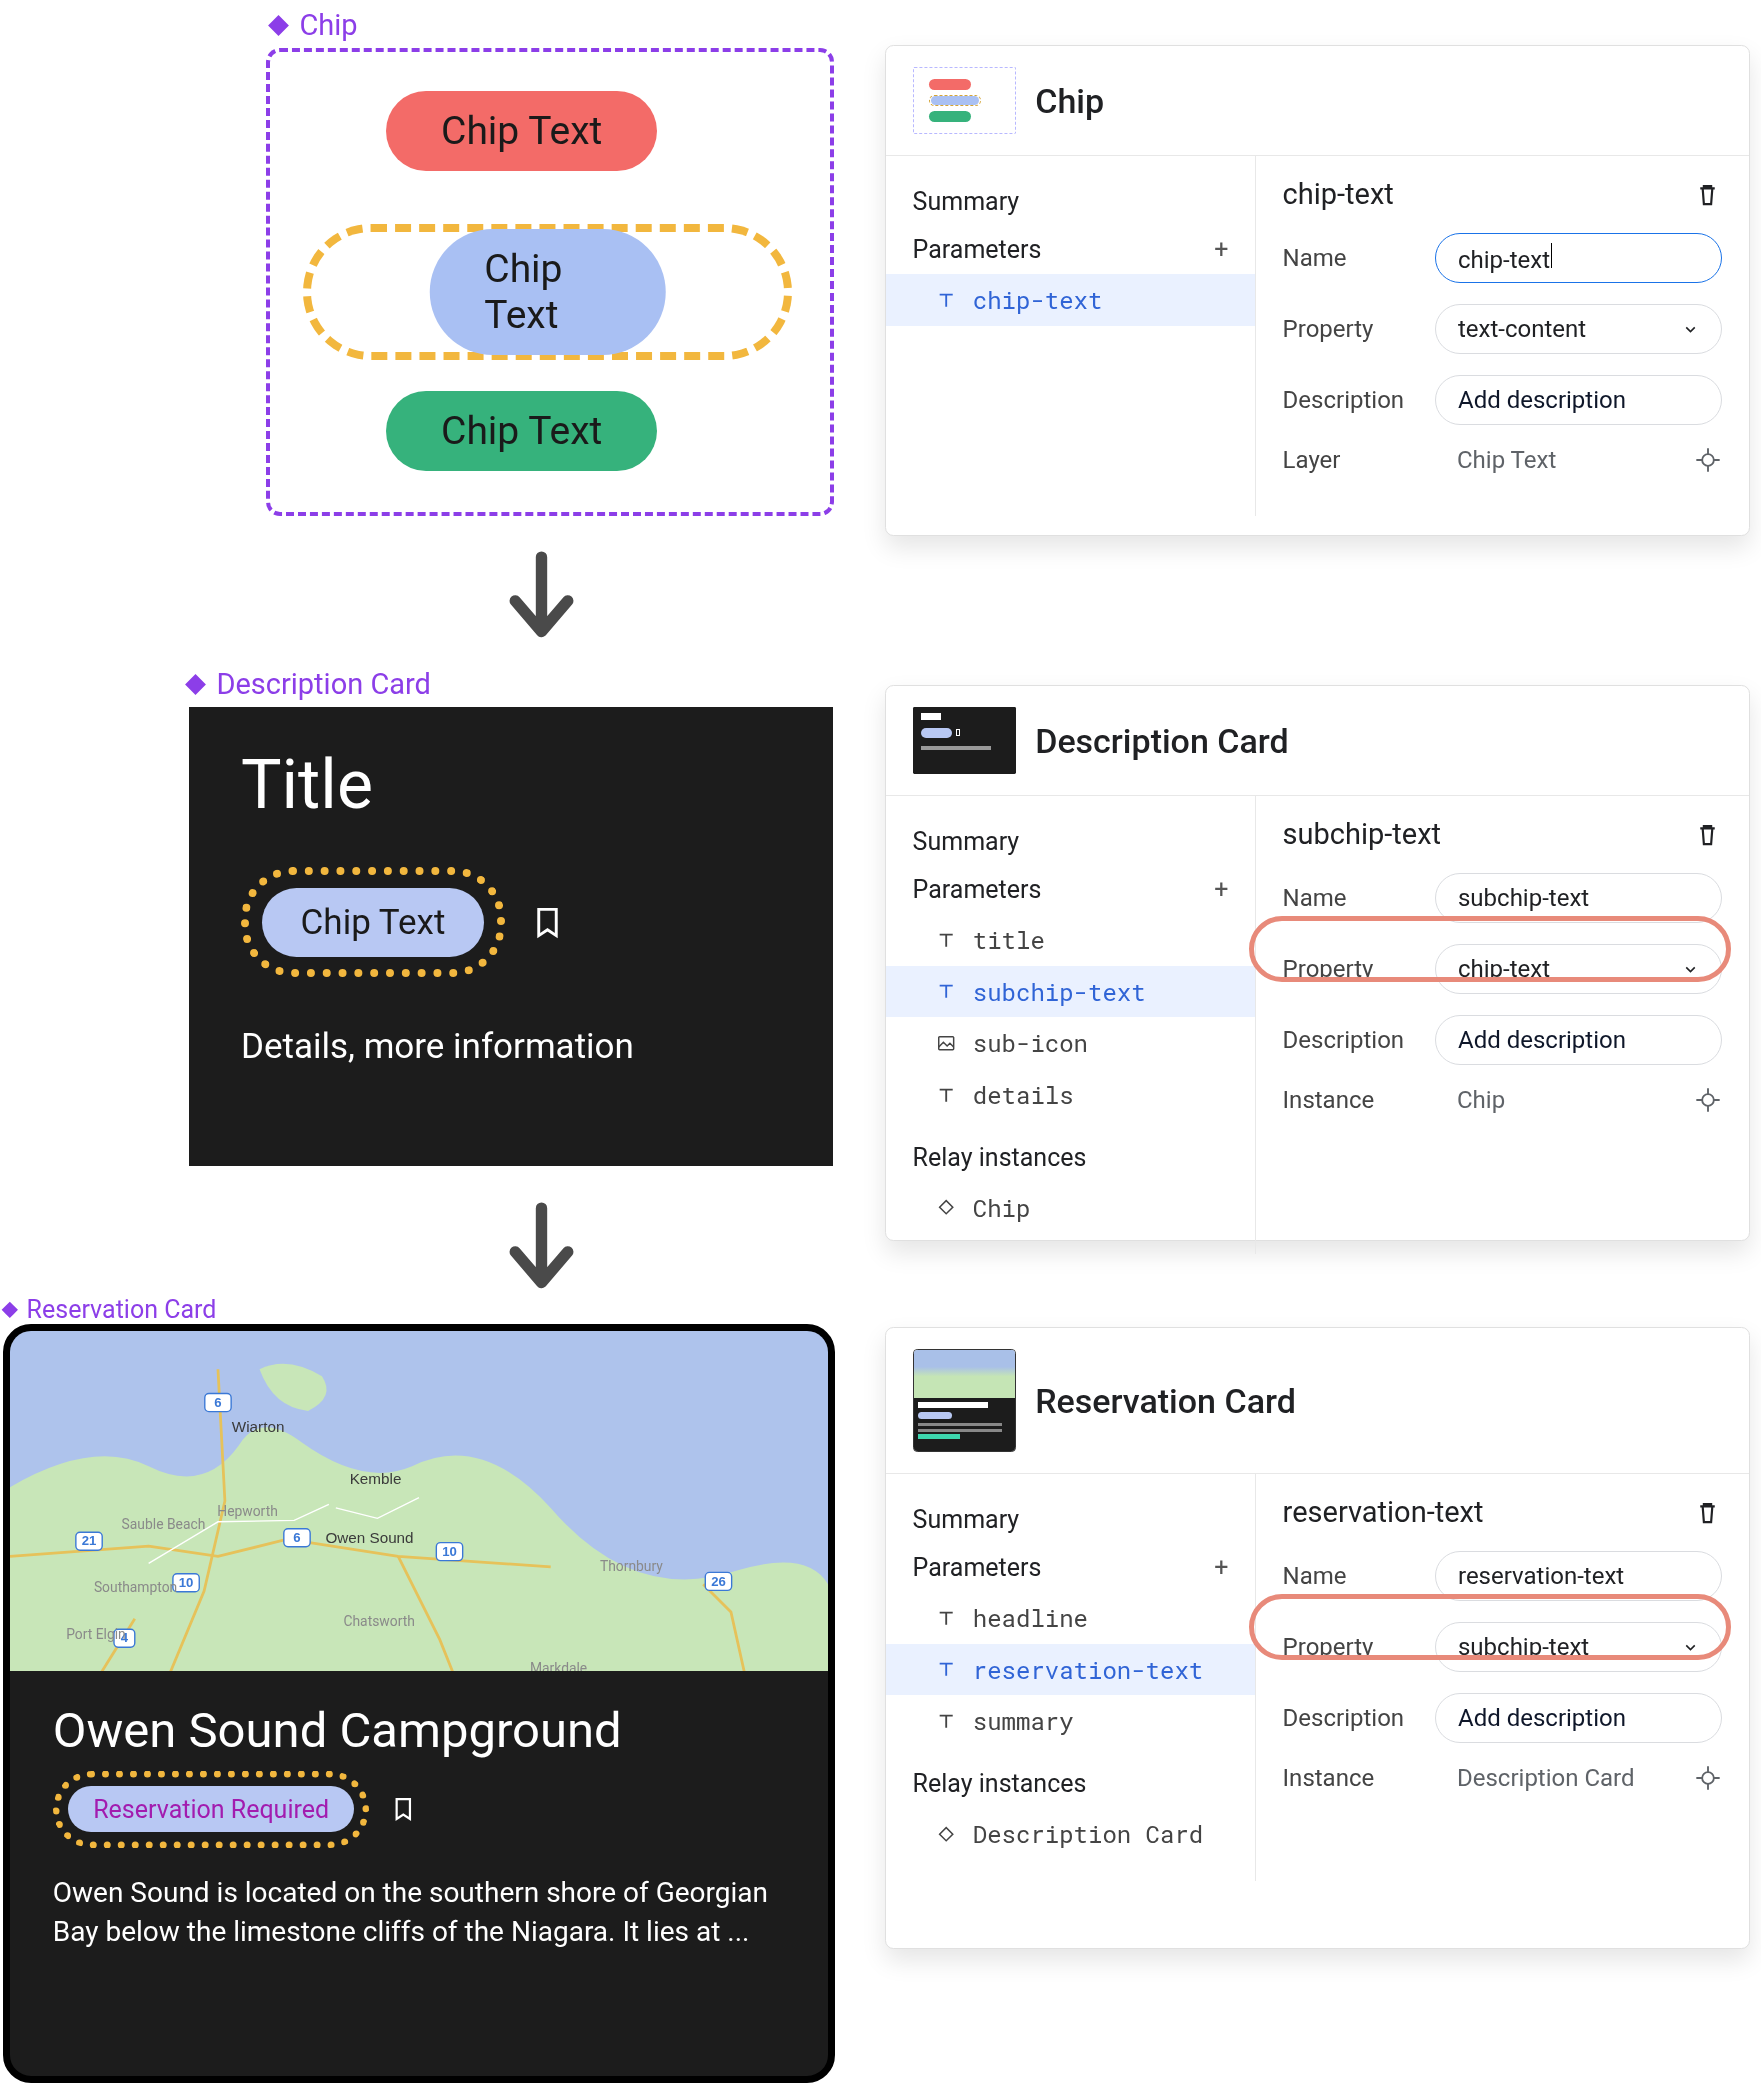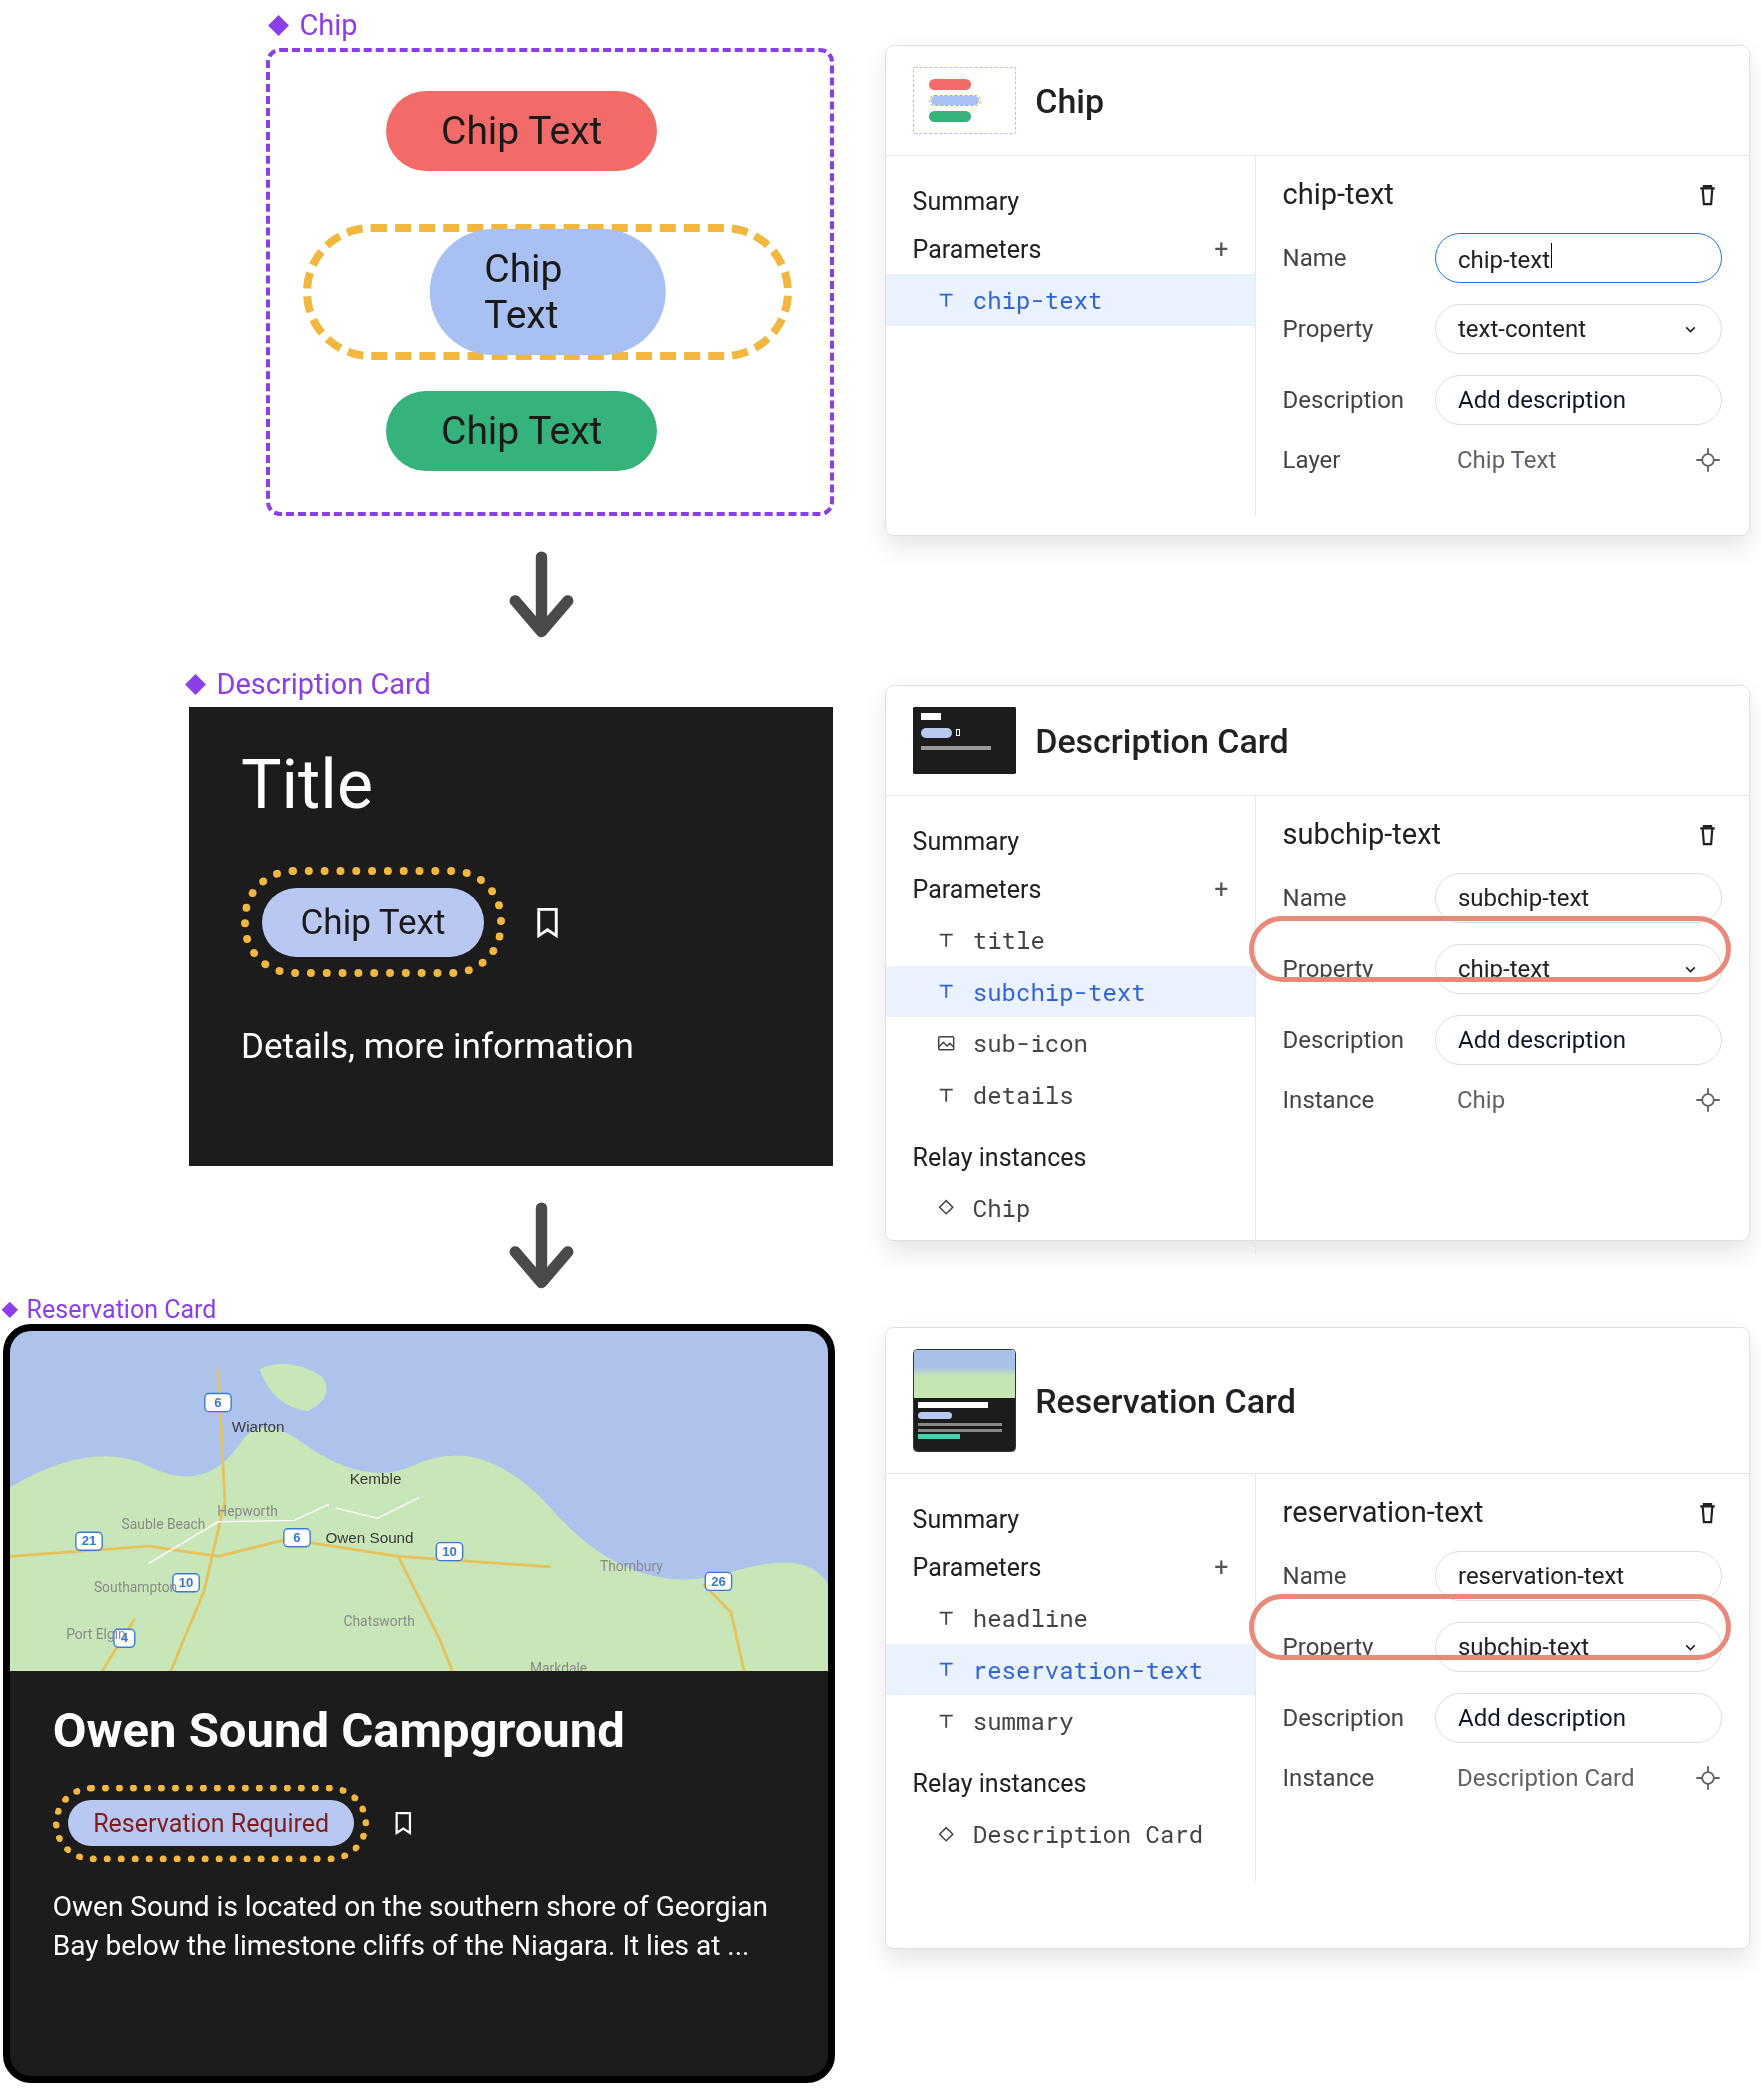--- a/index.html
+++ b/index.html
@@ -91,24 +91,24 @@
   background: #1c1c1c;
 }
 .res-map {
   width: 100%;
   height: 340px;
   position: relative;
   overflow: hidden;
   display: block;
 }
 .res-body { padding: 31px 43px; color: #fff; }
-.res-headline { font-size: 49px; margin-bottom: 26px; font-weight: bold; }
+.res-headline { font-size: 49px; margin-bottom: 12px; }
 .res-chip-row { display: flex; align-items: center; gap: 21px; margin-bottom: 25px; }
 .res-chip-dashbox { border: 7px dotted #f2b73e; border-radius: 42px; padding: 8.4px 8.4px; display: inline-block; }
-.res-chip { background: #b8c8f3; color: #7f1d1d; border-radius: 698px; padding: 8.4px 25px; font-size: 25px; }
+.res-chip { background: #b8c8f3; color: #a21caf; border-radius: 698px; padding: 8.4px 25px; font-size: 25px; }
 .res-bookmark { width: 26.6px; height: 34px; }
 .res-summary { font-size: 28px; line-height: 1.4; margin-bottom: 25px; }
 .res-cta { color: #3dd6ae; font-size: 28px; font-weight: 600; letter-spacing: 0.7px; }
 
 
 .arrow {
   position: absolute;
   font-size: 98px;
   color: #4a4a4a;
   left: 503px;

